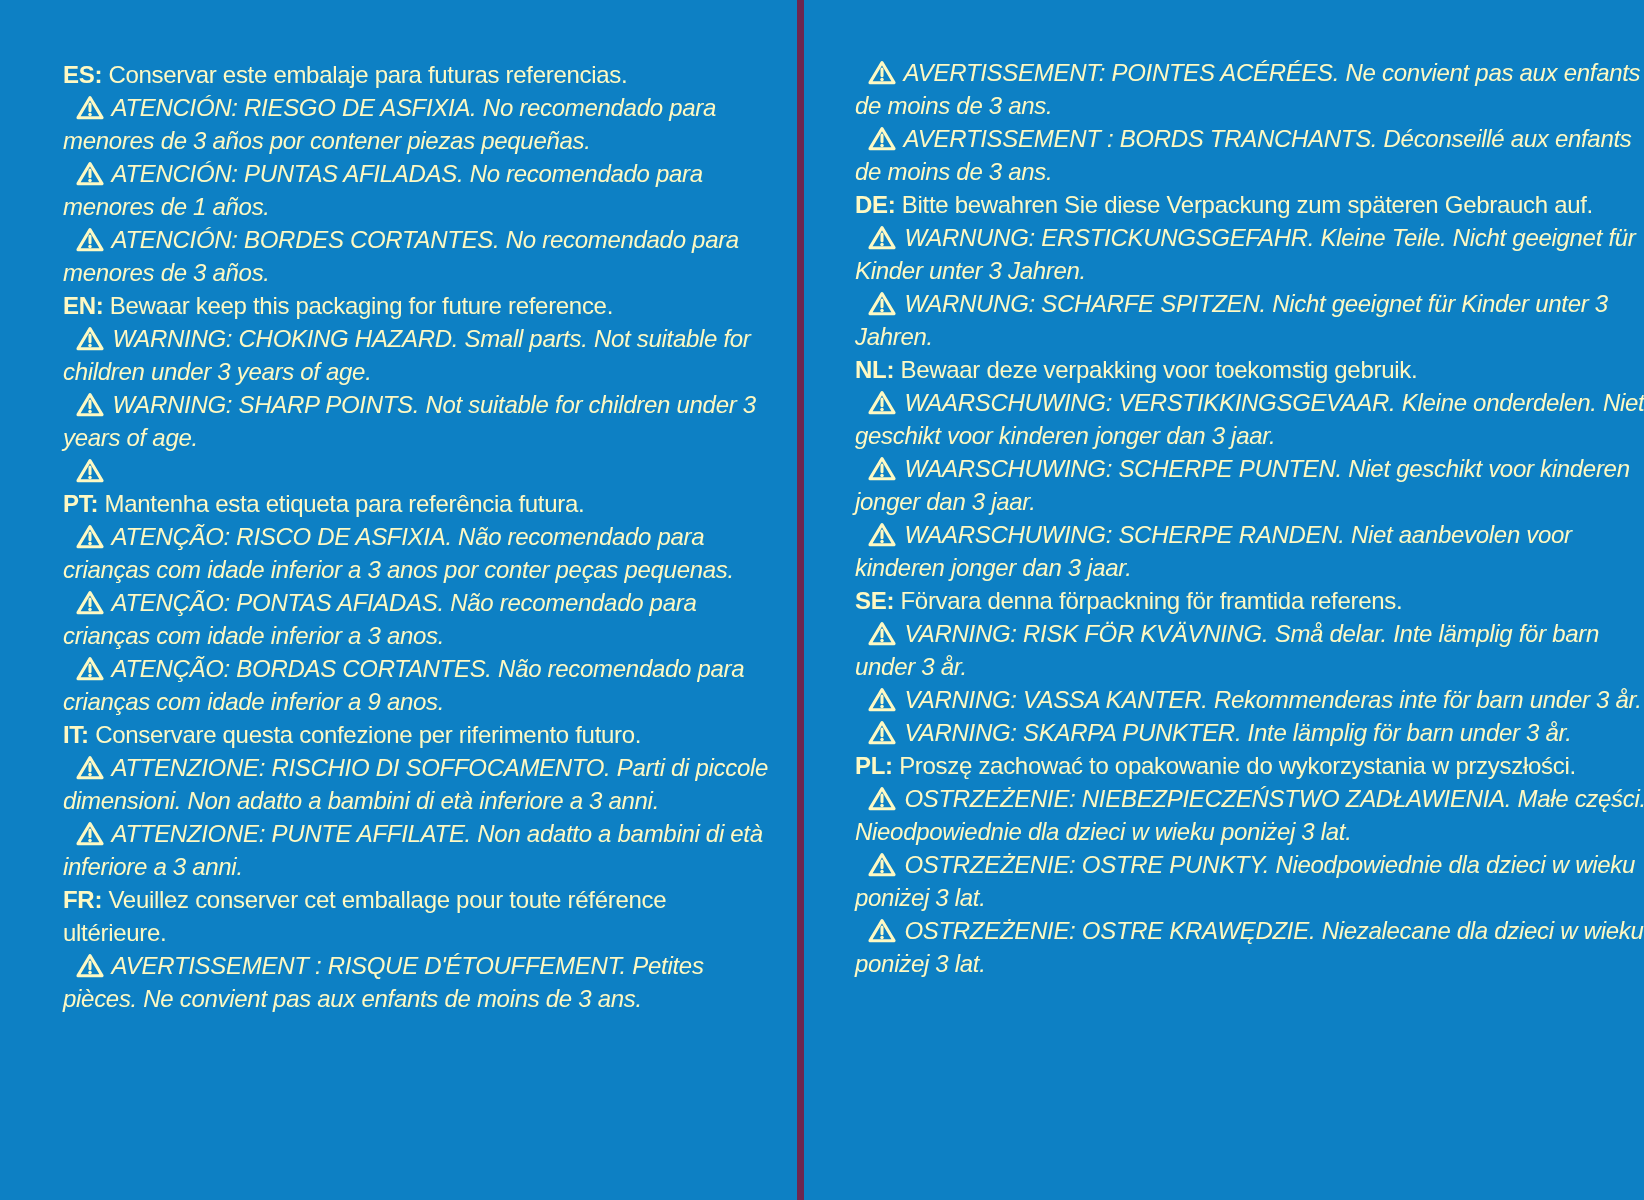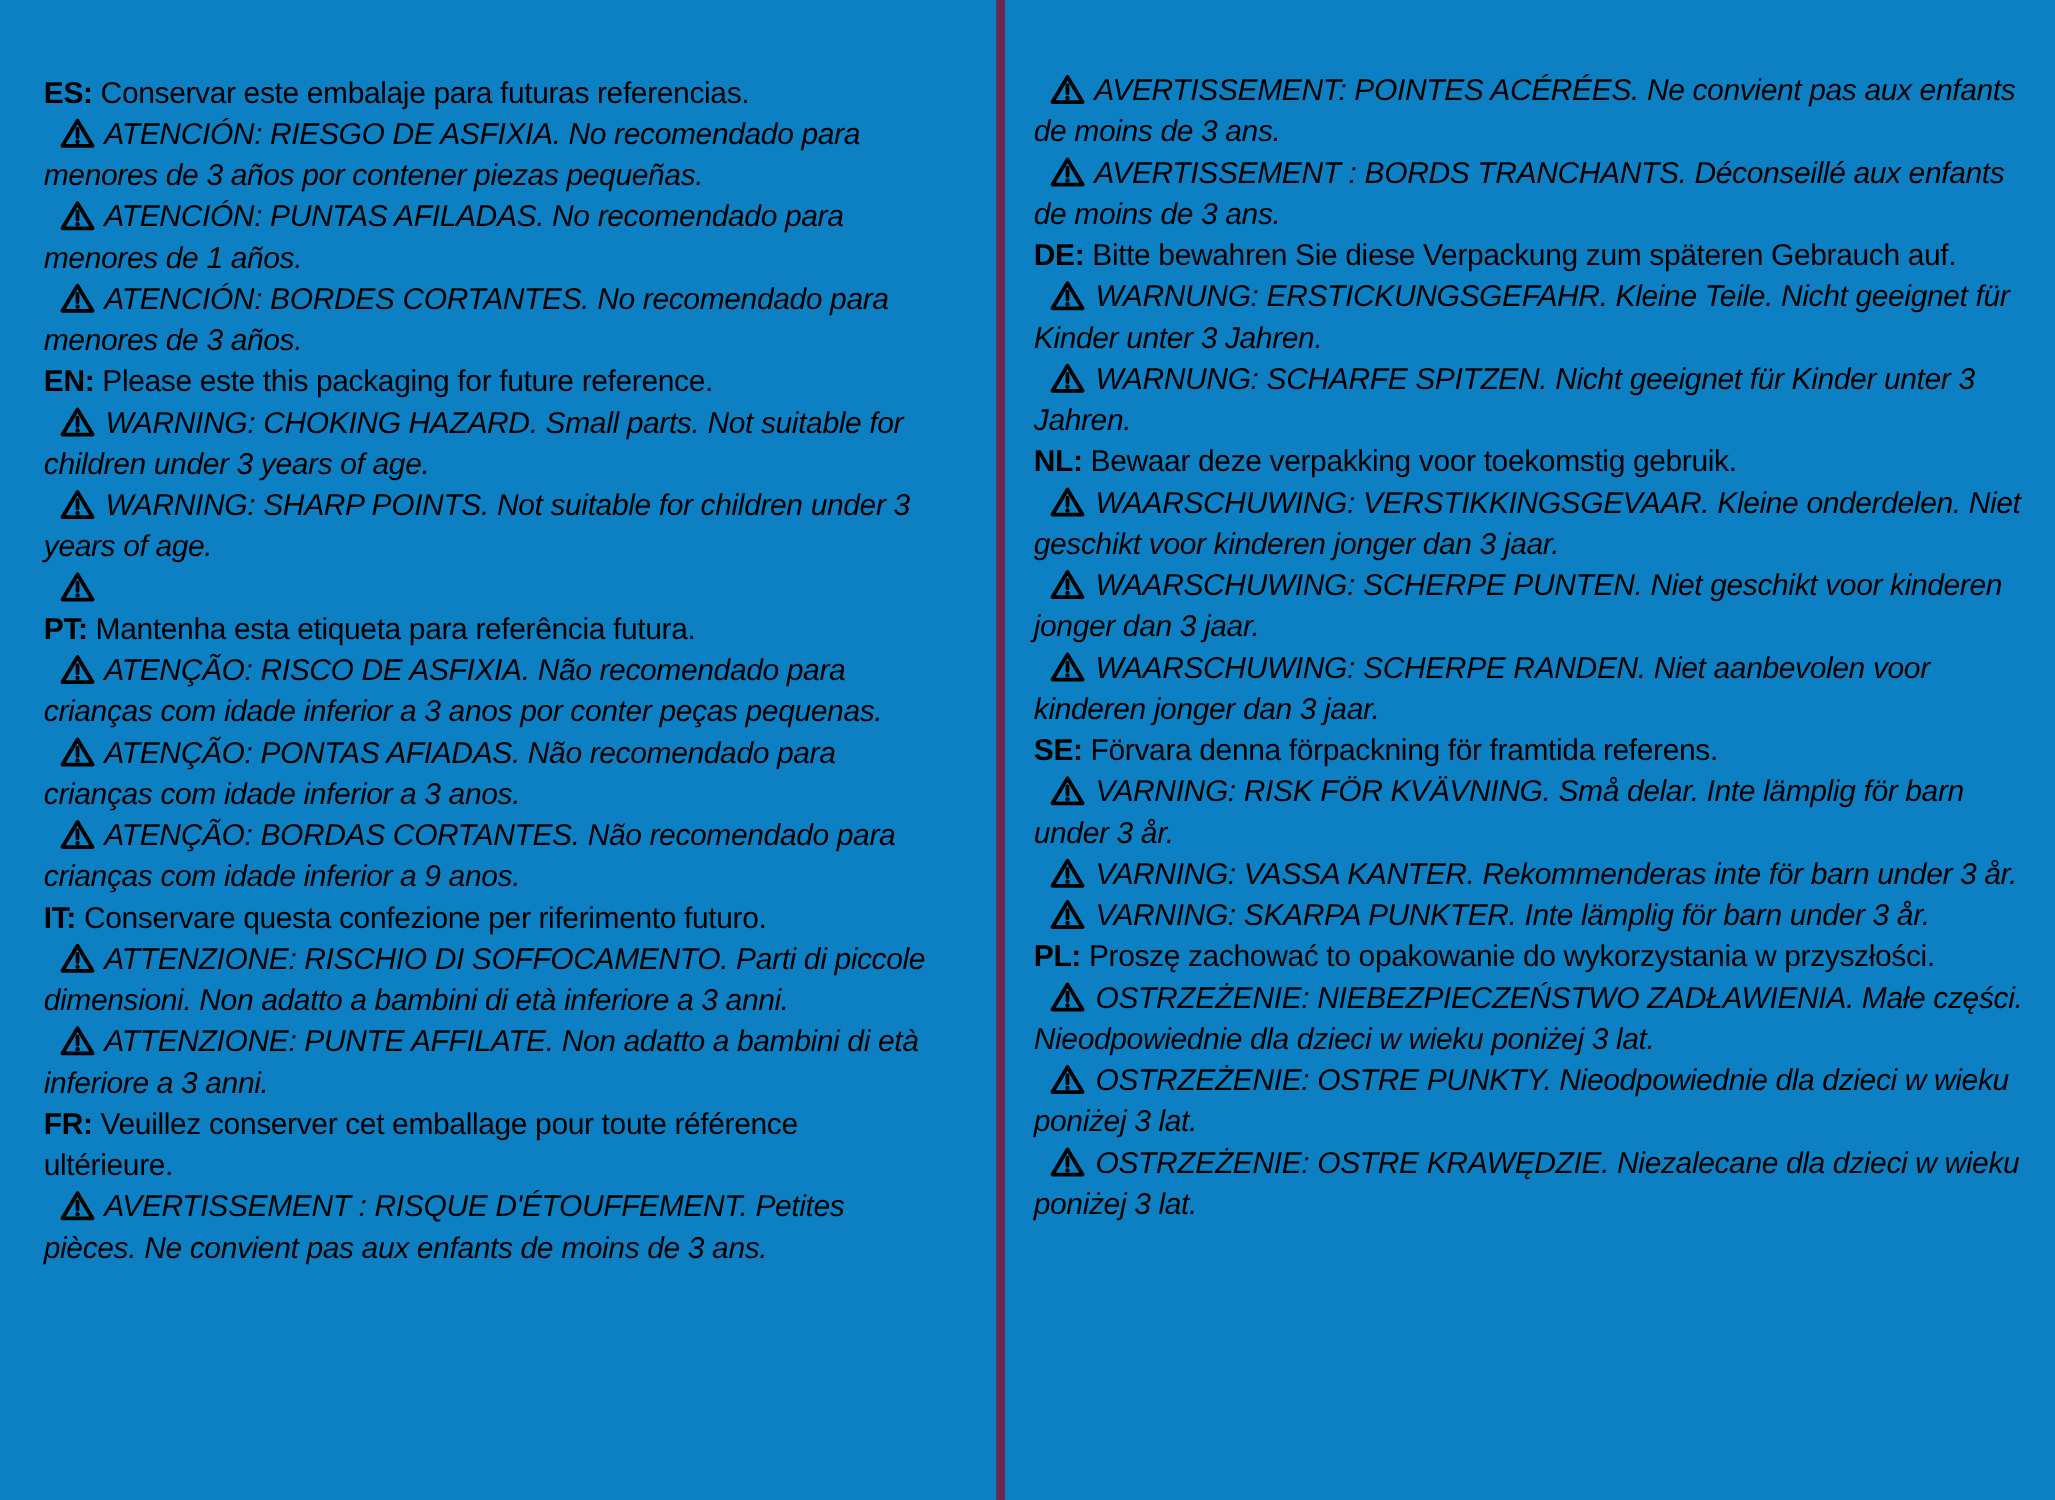--- a/index.html
+++ b/index.html
@@ -11,24 +11,25 @@
     font-family: "Liberation Sans", sans-serif;
   }
   .divider {
     position: absolute;
     left: 797px; top: 0;
     width: 7px; height: 1200px;
     background: #6e2650;
   }
   .col {
     position: absolute;
-    color: #000000;
+    color: #fef9c3;
     font-size: 24px;
     line-height: 33px;
     letter-spacing: -0.3px;
+    margin-left: 28px;
   }
   .col-left  { left: 35px;  top: 58px; width: 706px; }
   .col-right { left: 827px; top: 56px; width: 806px; }
   .col p { margin: 0; }
   .col p.warn { text-indent: 13px; font-style: italic; }
   .prefix { font-weight: bold; }
   .warn-icon {
     display: inline-block;
     width: 28px; height: 25px;
     vertical-align: -4px;
@@ -56,21 +57,21 @@
     <circle cx="12" cy="16.4" r="1.5" fill="currentColor"></circle>
   </svg></span>
 <span>ATENCIÓN: PUNTAS AFILADAS. No recomendado para menores de 1 años.</span></p>
     <p class="warn">
   <span class="warn-icon"><svg viewBox="0 0 24 21" xmlns="http://www.w3.org/2000/svg">
     <path d="M12 2 L22.3 19.2 L1.7 19.2 Z" fill="none" stroke="currentColor" stroke-width="2.6" stroke-linejoin="round"></path>
     <line x1="12" y1="7.6" x2="12" y2="13.2" stroke="currentColor" stroke-width="2.6" stroke-linecap="round"></line>
     <circle cx="12" cy="16.4" r="1.5" fill="currentColor"></circle>
   </svg></span>
 <span>ATENCIÓN: BORDES CORTANTES. No recomendado para menores de 3 años.</span></p>
-    <p><span class="prefix">EN:</span><span> Please este this packaging for future reference.</span></p>
+    <p><span class="prefix">EN:</span><span> Bewaar keep this packaging for future reference.</span></p>
     <p class="warn">
   <span class="warn-icon"><svg viewBox="0 0 24 21" xmlns="http://www.w3.org/2000/svg">
     <path d="M12 2 L22.3 19.2 L1.7 19.2 Z" fill="none" stroke="currentColor" stroke-width="2.6" stroke-linejoin="round"></path>
     <line x1="12" y1="7.6" x2="12" y2="13.2" stroke="currentColor" stroke-width="2.6" stroke-linecap="round"></line>
     <circle cx="12" cy="16.4" r="1.5" fill="currentColor"></circle>
   </svg></span>
 <span> WARNING: CHOKING HAZARD. Small parts. Not suitable for children under 3 years of age.</span></p>
     <p class="warn">
   <span class="warn-icon"><svg viewBox="0 0 24 21" xmlns="http://www.w3.org/2000/svg">
     <path d="M12 2 L22.3 19.2 L1.7 19.2 Z" fill="none" stroke="currentColor" stroke-width="2.6" stroke-linejoin="round"></path>

